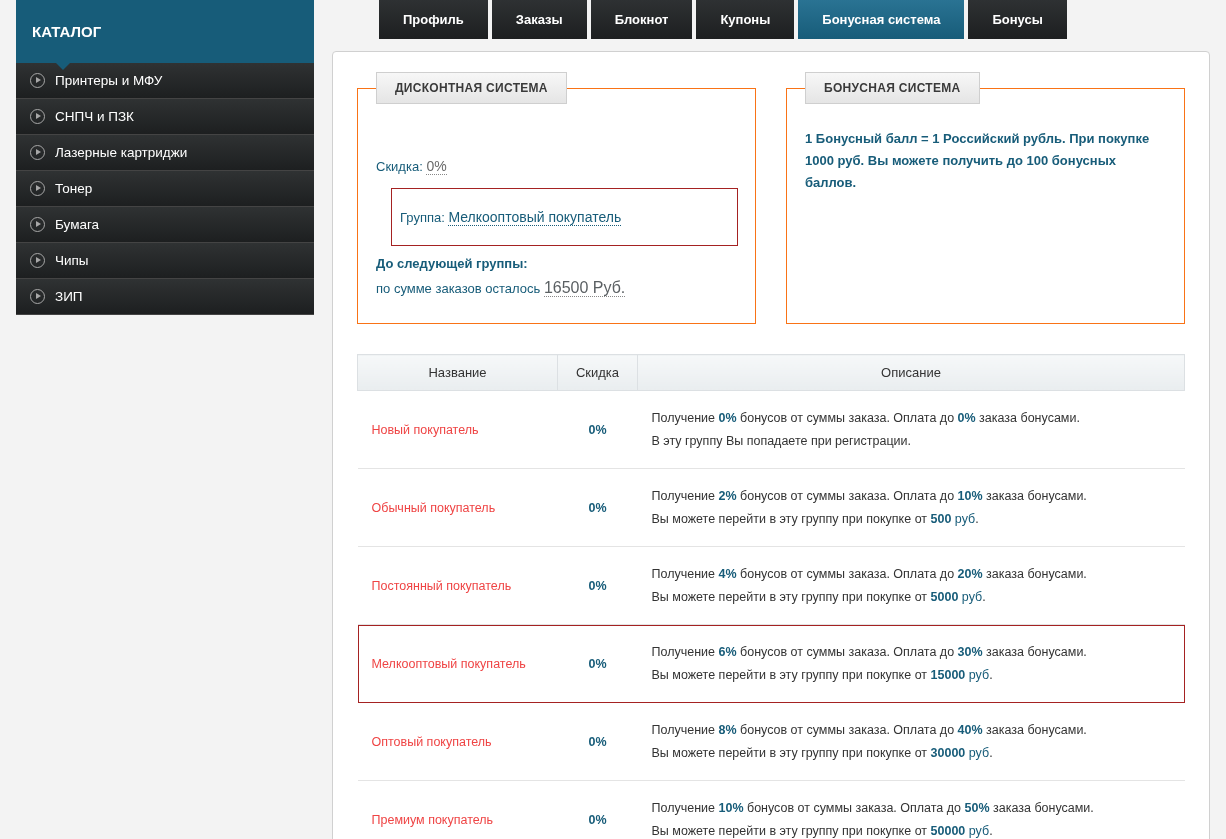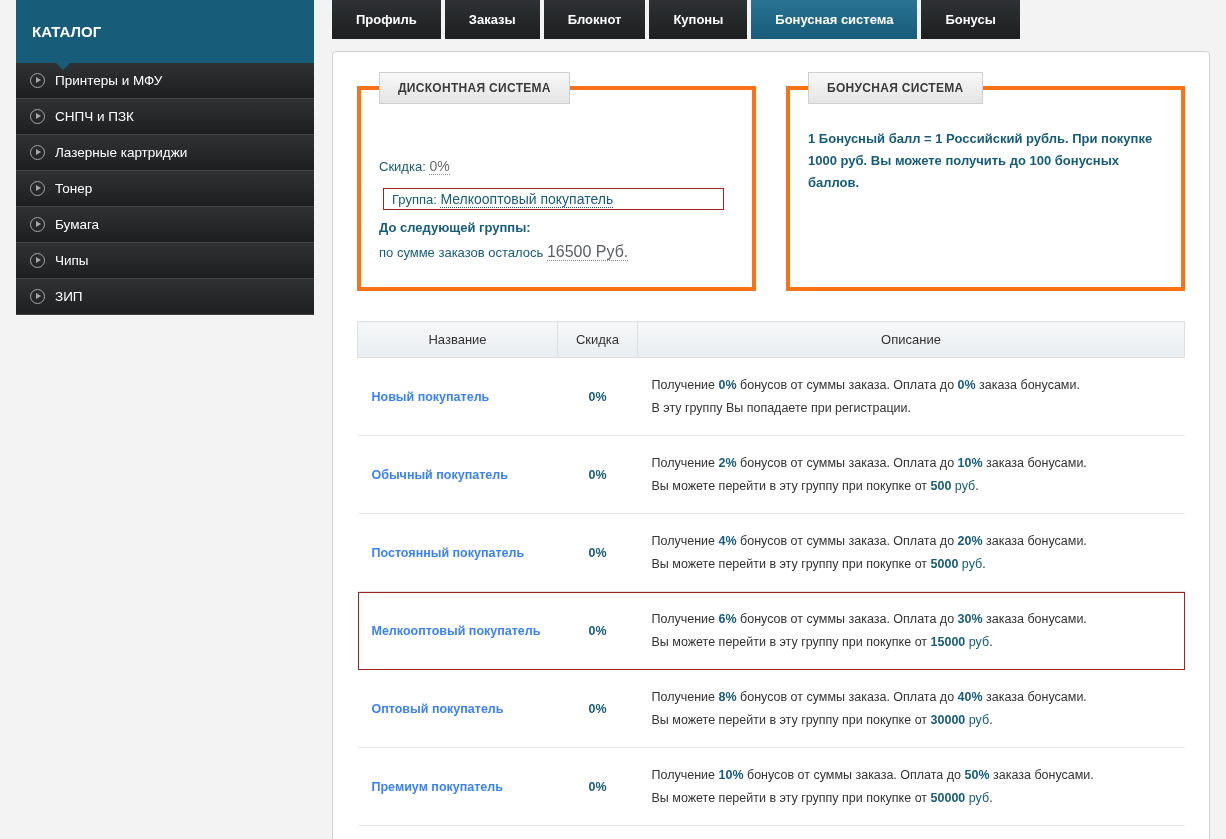--- a/index.html
+++ b/index.html
@@ -10,42 +10,42 @@
   .sidebar { width: 298px; flex-shrink: 0; }
   .catalog-header { background: #175c79; color: #fff; font-weight: bold; font-size: 15px; padding: 23px 16px; position: relative; }
   .catalog-header::after { content: ""; position: absolute; left: 40px; bottom: -7px; width: 0; height: 0; border-left: 7px solid transparent; border-right: 7px solid transparent; border-top: 7px solid #175c79; }
   .catalog-list { }
   .catalog-item { background: linear-gradient(#2f3233, #1d1f20); color: #fff; padding: 10px 14px; border-bottom: 1px solid #444; display: flex; align-items: flex-end; cursor: pointer; font-size: 13.5px; }
   .play-icon { width: 15px; height: 15px; border: 1px solid #a7a7a7; border-radius: 50%; position: relative; margin-right: 10px; flex-shrink: 0; }
   .play-icon::after { content: ""; position: absolute; left: 5px; top: 3px; width: 0; height: 0; border-top: 3.5px solid transparent; border-bottom: 3.5px solid transparent; border-left: 5px solid #a7a7a7; }
 
   
   .main { flex: 1; }
-  .tabs { display: flex; gap: 4px; margin-bottom: 12px; }
+  .tabs { display: flex; gap: 4px; margin-bottom: 12px; margin-left: 47px; }
   .tab { flex: none; background: linear-gradient(#2e3133, #1d1f20); color: #fff; padding: 12px 24px; font-size: 13px; font-weight: bold; cursor: pointer; }
   .tab.active { background: linear-gradient(#2a7393, #175c79); }
   .content-box { background: #fff; border: 1px solid #d0d0d0; border-radius: 4px; padding: 20px 24px 30px; }
   .top-row { display: flex; gap: 30px; margin-bottom: 30px; }
-  fieldset { border: 4px solid #f97316; padding: 24px 18px 18px; position: relative; flex: 1; }
+  fieldset { border: 1px solid #f97316; padding: 24px 18px 18px; position: relative; flex: 1; }
   legend { background: linear-gradient(#f7f7f7, #e5e5e5); border: 1px solid #cfcfcf; color: #3a3a3a; padding: 8px 18px; font-size: 12px; font-weight: bold; letter-spacing: .3px; }
   .discount-block p { margin-bottom: 8px; font-size: 13px; }
   .row-skidka { color: #175c79; margin-top: 30px; }
   .row-skidka .val { color: #6a6a6a; font-size: 14px; border-bottom: 1px dotted #888; }
-  .row-group { color: #175c79; border: 1px solid #a52222; padding: 2px 8px; margin: 6px 4px 10px; display: inline-block; min-width: 96%; }
+  .row-group { color: #175c79; border: 1px solid #a52222; padding: 20px 8px; margin: 6px 15px 10px; display: inline-block; min-width: 96%; }
   .row-group .val { color: #175c79; font-size: 14px; border-bottom: 1px dotted #175c79; }
   .row-next-label { color: #175c79; font-weight: bold; font-size: 13px; margin-bottom: 10px; }
   .row-next-val { color: #175c79; }
   .row-next-val .amt { font-size: 16px; border-bottom: 1px dotted #888; color: #5a5f62; }
   .bonus-block p { color: #175c79; font-size: 13px; line-height: 1.7; font-weight: bold; }
 
   
   table { width: 100%; border-collapse: collapse; margin-top: 1px; }
   thead th { background: linear-gradient(#f6f8f9, #e9edef); font-weight: normal; font-size: 13px; padding: 10px; text-align: center; border: 1px solid #dce0e3; color: #333; }
   tbody td { padding: 16px 14px; border-bottom: 1px solid #e4e4e4; vertical-align: middle; font-size: 12.5px; }
-  tbody td.name { color: #3b82f6; font-weight: bold; width: 200px; }
+  tbody td.name { color: #ef4444; font-weight: normal; width: 200px; }
   tbody td.disc { text-align: center; font-weight: bold; color: #175c79; width: 80px; }
   tbody td.desc { line-height: 1.8; color: #333; }
   tbody td.desc .hl { color: #175c79; font-weight: bold; }
   tbody td.desc .rub { color: #175c79; }
   tbody tr.current { outline: 1px solid #a52222; outline-offset: -1px; }
 </style>
 </head>
 <body>
 
 <div class="container">

